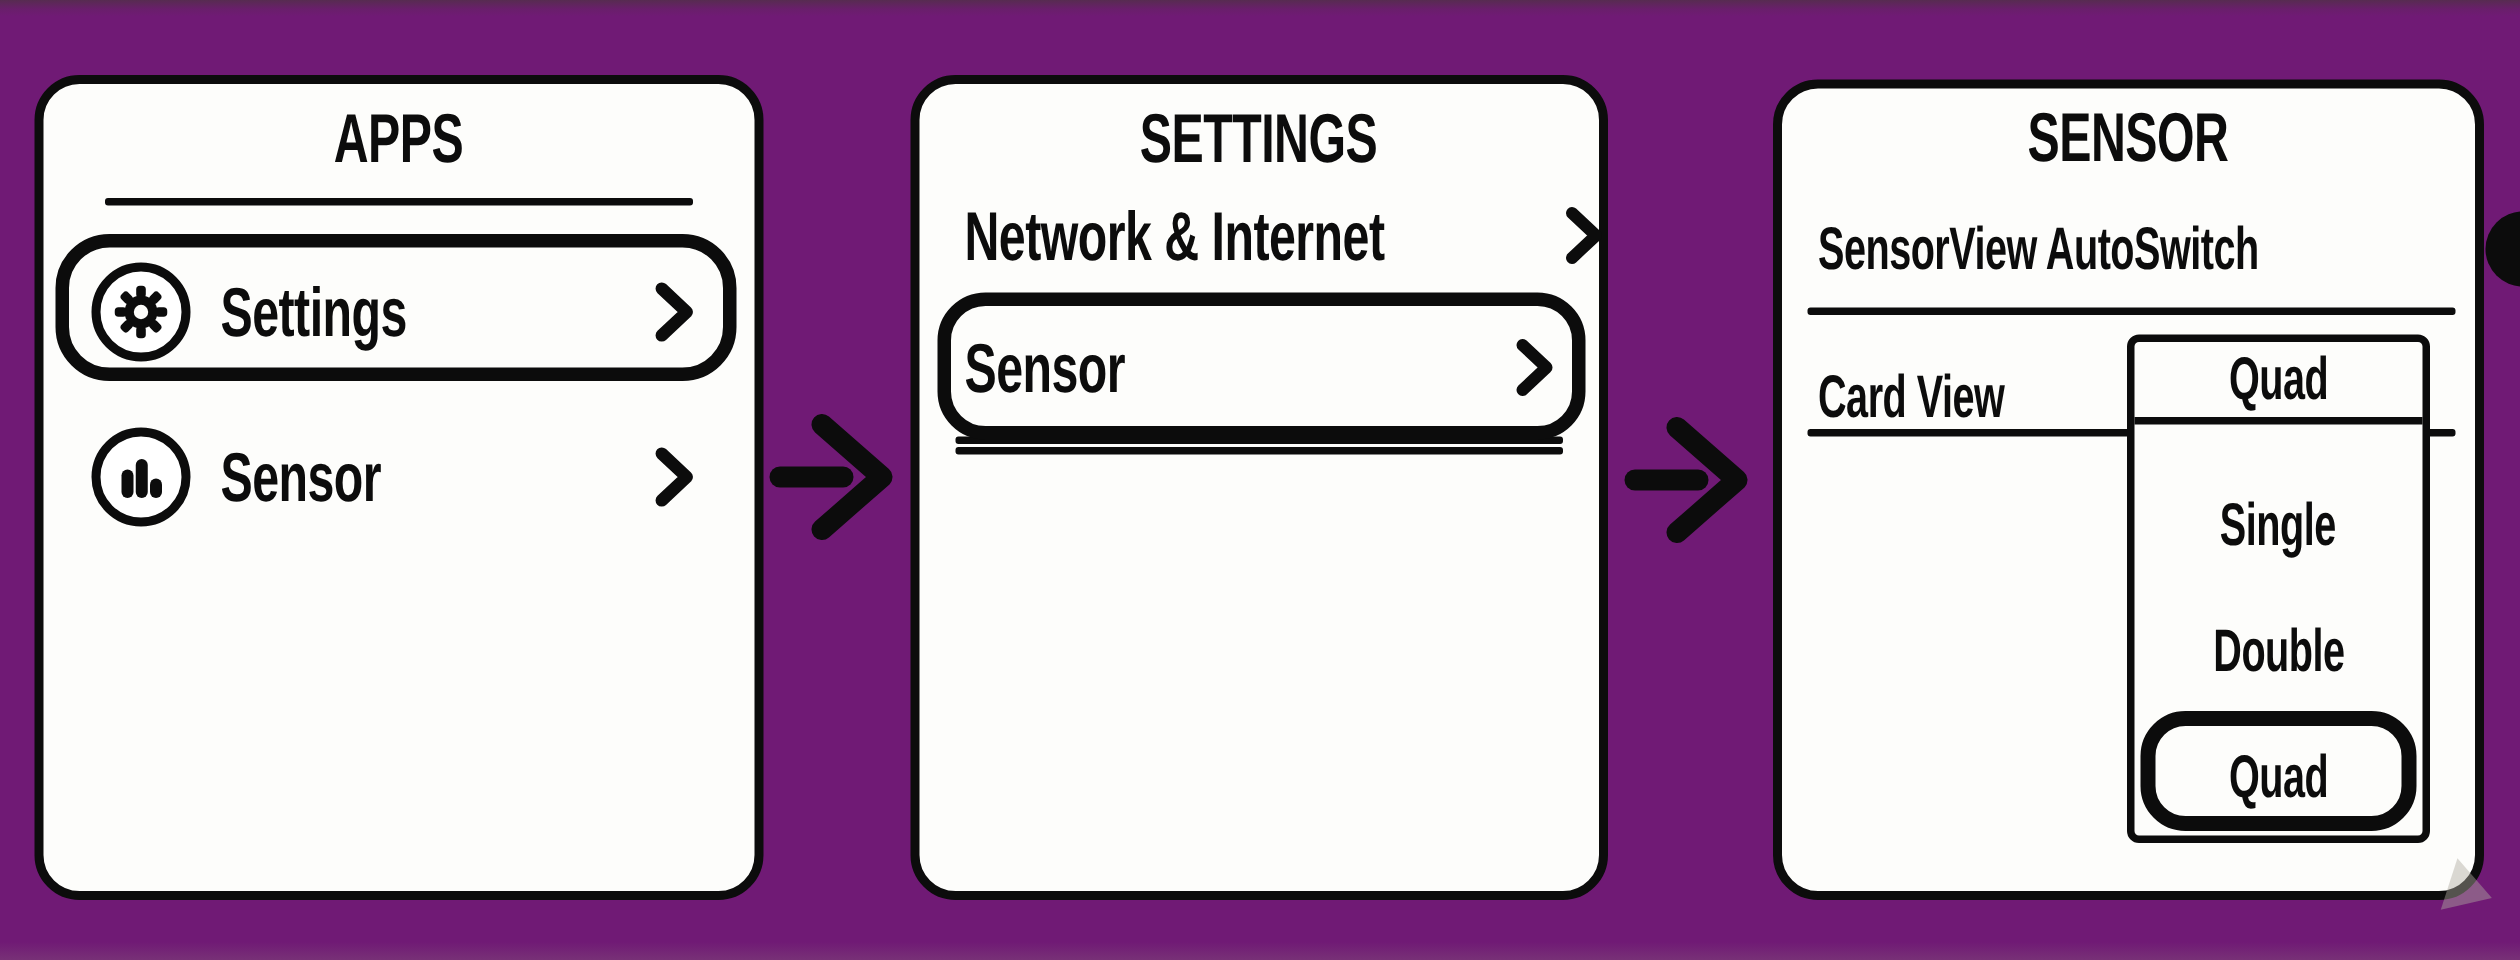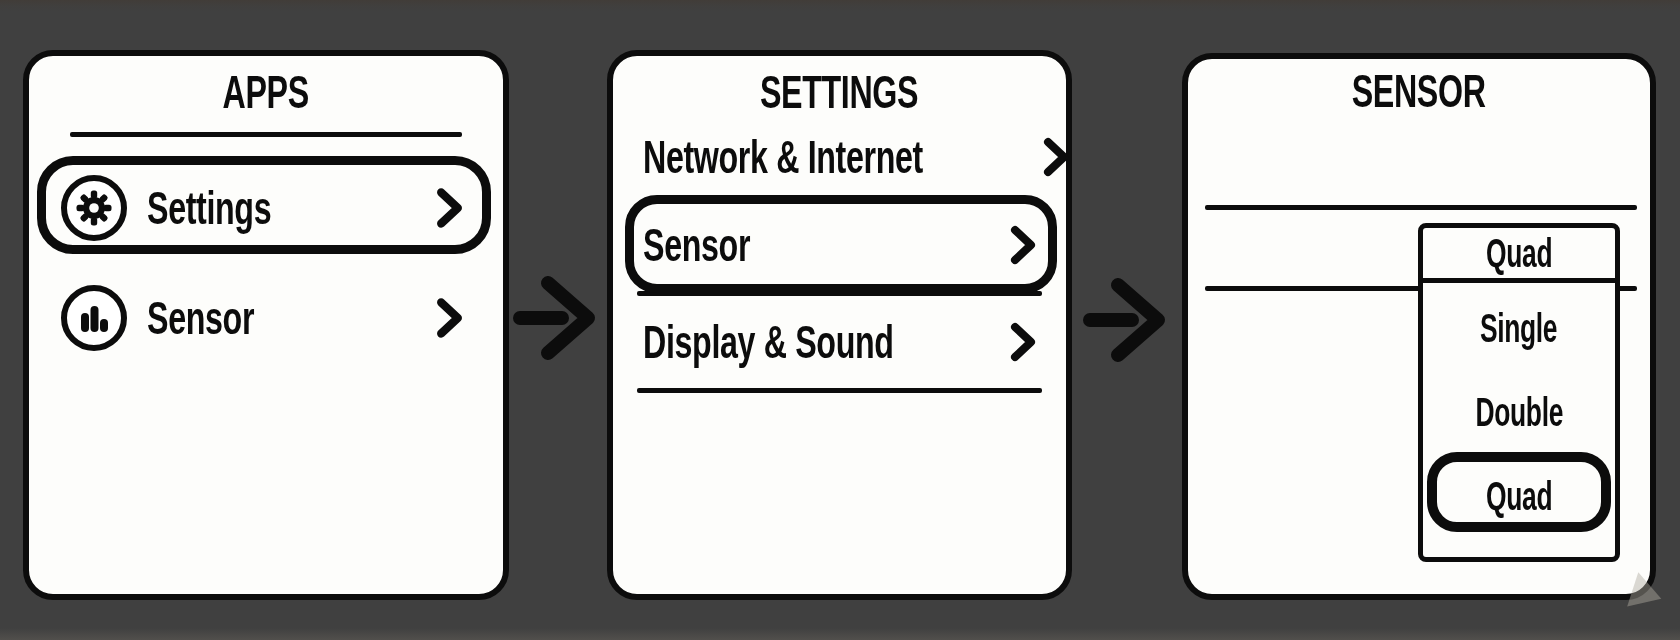--- a/index.html
+++ b/index.html
@@ -1,19 +1,19 @@
 <!DOCTYPE html>
 <html><head>
 <meta charset="utf-8">
 <style>
   * { margin:0; padding:0; box-sizing:border-box; }
   html,body { background:#e8e6e2; }
   .stage {
     position:relative; width:1680px; height:640px; overflow:hidden;
-    background:#404040; color:#0c0c0c;
+    background:#701a75; color:#0c0c0c;
     font-family:"Liberation Sans", sans-serif; font-weight:700;
   }
   .top-smudge { position:absolute; top:0; left:0; right:0; height:11px;
     background:linear-gradient(to bottom, rgba(66,58,50,.55), rgba(66,58,50,.15) 55%, rgba(66,58,50,0)); }
   .bottom-smudge { position:absolute; bottom:0; left:0; right:0; height:12px;
     background:linear-gradient(to top, rgba(150,140,124,.20), rgba(150,140,124,0)); }
   .watermark { position:absolute; right:18px; bottom:28px; width:0; height:0;
     border-left:30px solid rgba(175,170,160,.45); border-top:18px solid transparent;
     border-bottom:18px solid transparent; transform:rotate(18deg); }
 
@@ -57,21 +57,21 @@
     display:flex; align-items:center; justify-content:space-between; font-size:40px; }
   .toggle { position:relative; width:64px; height:50px; background:#0c0c0c; border-radius:25px; flex:none; }
   .p3-rule1 { position:absolute; left:17px; right:13px; top:146px; height:5px; background:#0c0c0c; border-radius:2px; }
   .cardview-label { position:absolute; left:24px; top:182px; font-size:40px; line-height:48px; }
   .p3-rule2 { position:absolute; left:17px; right:13px; top:227px; height:5px; background:#0c0c0c; border-radius:2px; z-index:1; }
 
   .dropdown { position:absolute; left:230px; top:164px; width:202px; height:339px; z-index:2;
     background:#fdfdfb; border:5px solid #0c0c0c; border-radius:8px; }
   .dd-header { height:50px; display:flex; align-items:center; justify-content:center; font-size:40px; }
   .dd-sep { height:5px; background:#0c0c0c; }
-  .dd-options { padding-top:3px; }
+  .dd-options { padding-top:25px; }
   .dd-option { position:relative; height:84px; display:flex; align-items:center; justify-content:center; font-size:40px; }
   .dd-option .sel-box { position:absolute; left:4px; right:4px; top:-2px; bottom:6px;
     border:10px solid #0c0c0c; border-radius:30px; pointer-events:none; }
 
   
   .flow-arrow { position:absolute; }
   .a1 { left:512px; top:270px; }
   .a2 { left:1082px; top:272px; }
 </style>
 </head>
@@ -142,42 +142,43 @@
           </svg>
       </div>
       <div class="set-row">
         <span class="sel-box"></span>
         <span class="cond">Sensor</span>
         <svg class="chev" viewBox="0 0 26 44" width="26" height="44">
             <polyline points="5,7 21,22 5,37" fill="none" stroke="#0c0c0c" stroke-width="8" stroke-linecap="round" stroke-linejoin="round"></polyline>
           </svg>
       </div>
       <div class="rule"></div>
-      <div class="set-row">
-        <span class="cond">Display &amp; Sound</span>
-        <svg class="chev" viewBox="0 0 26 44" width="26" height="44">
-            <polyline points="5,7 21,22 5,37" fill="none" stroke="#0c0c0c" stroke-width="8" stroke-linecap="round" stroke-linejoin="round"></polyline>
-          </svg>
-      </div>
       <div class="rule"></div>
     </div>
   </div>
 
   <svg class="flow-arrow a2" viewBox="0 0 92 96" width="92" height="96">
     <line x1="8" y1="48" x2="50" y2="48" stroke="#0c0c0c" stroke-width="14" stroke-linecap="round"></line>
     <polyline points="36,13 76,48 36,83" fill="none" stroke="#0c0c0c" stroke-width="14" stroke-linecap="round" stroke-linejoin="round"></polyline>
   </svg>
 
   <div class="panel p3">
     <div class="p3-body">
       <div class="panel-title"><span class="cond cond-c">SENSOR</span></div>
 
+      <div class="toggle-row">
+        <span class="cond cond-sm">SensorView AutoSwitch</span>
+        <span class="toggle">
+          
+        </span>
+      </div>
 
       <div class="p3-rule1"></div>
 
+      <div class="cardview-label"><span class="cond cond-sm">Card View</span></div>
 
       <div class="p3-rule2"></div>
 
       <div class="dropdown">
         <div class="dd-header">
             <span class="cond cond-sm cond-c">Quad</span>
           </div>
         <div class="dd-sep"></div>
         <div class="dd-options">
           <div class="dd-option">

